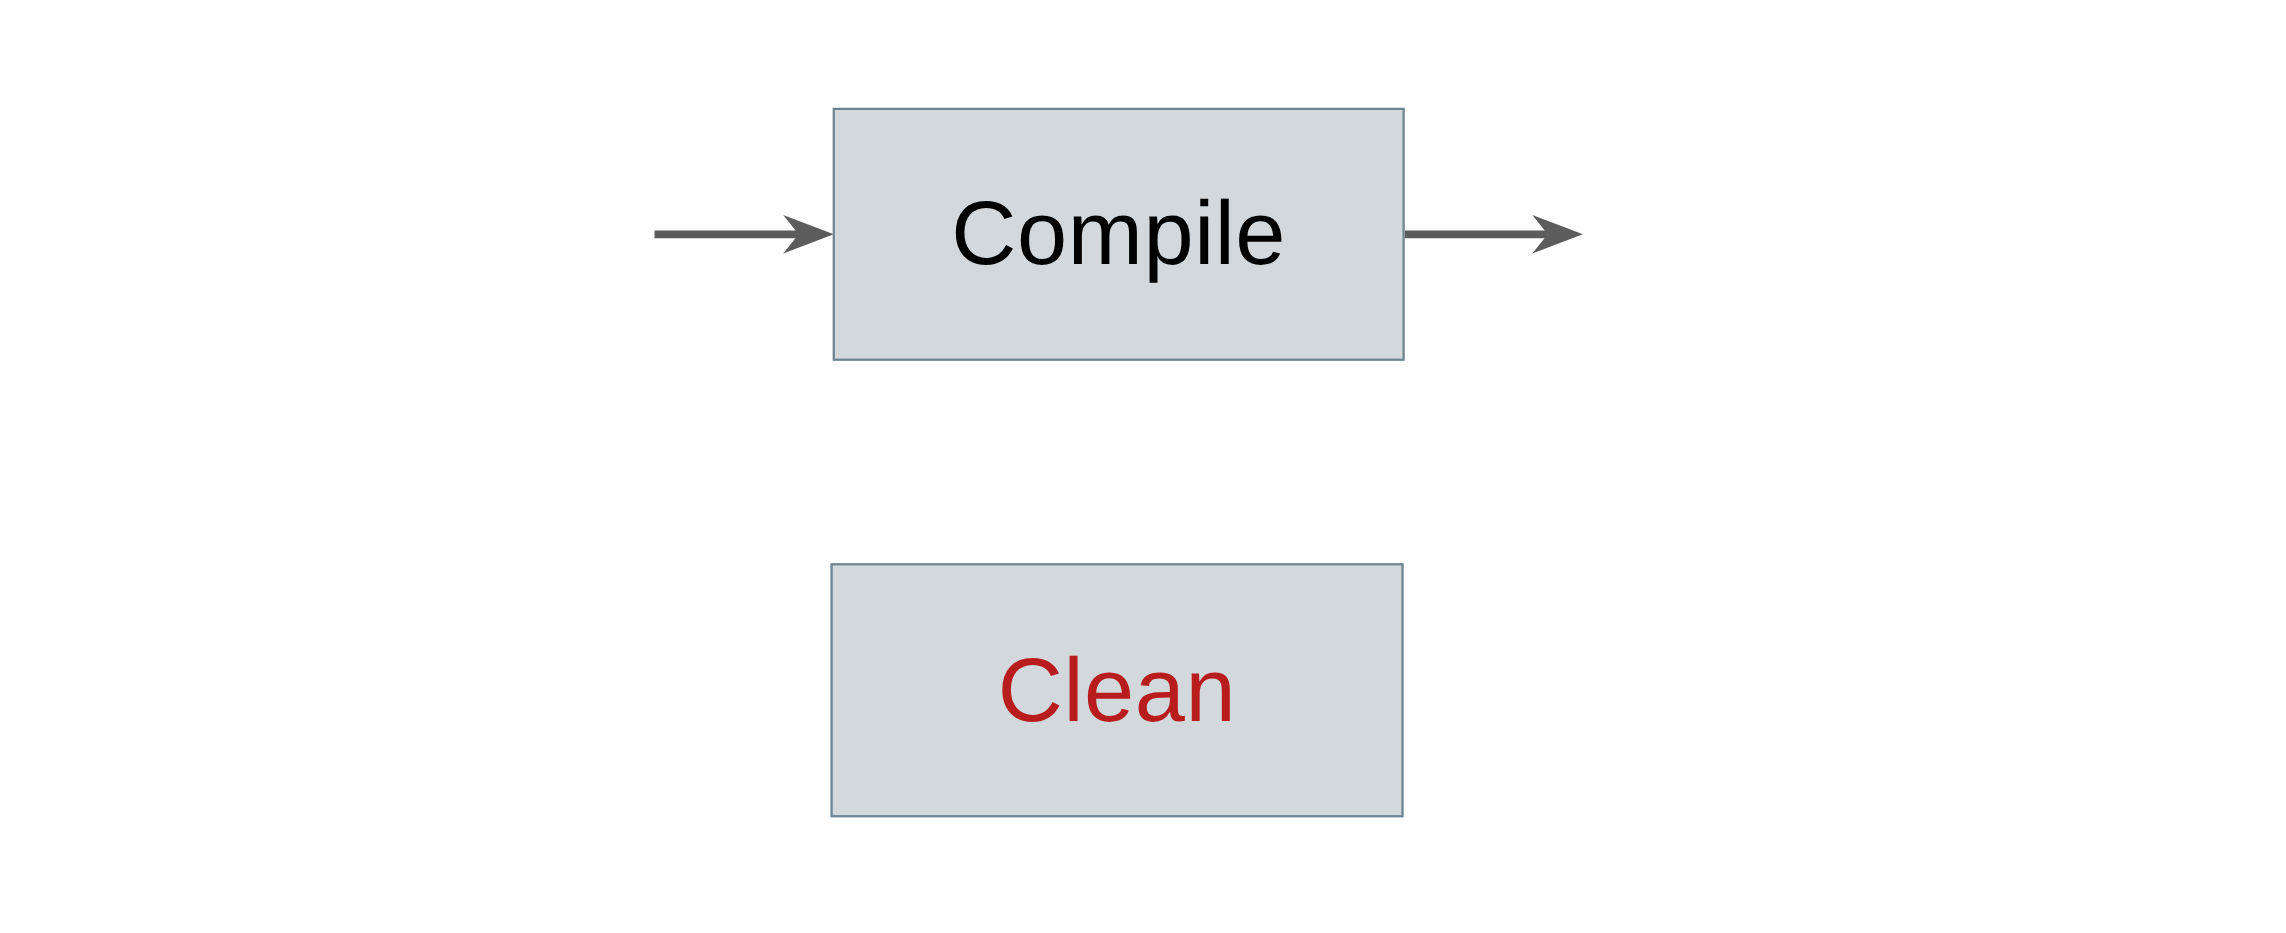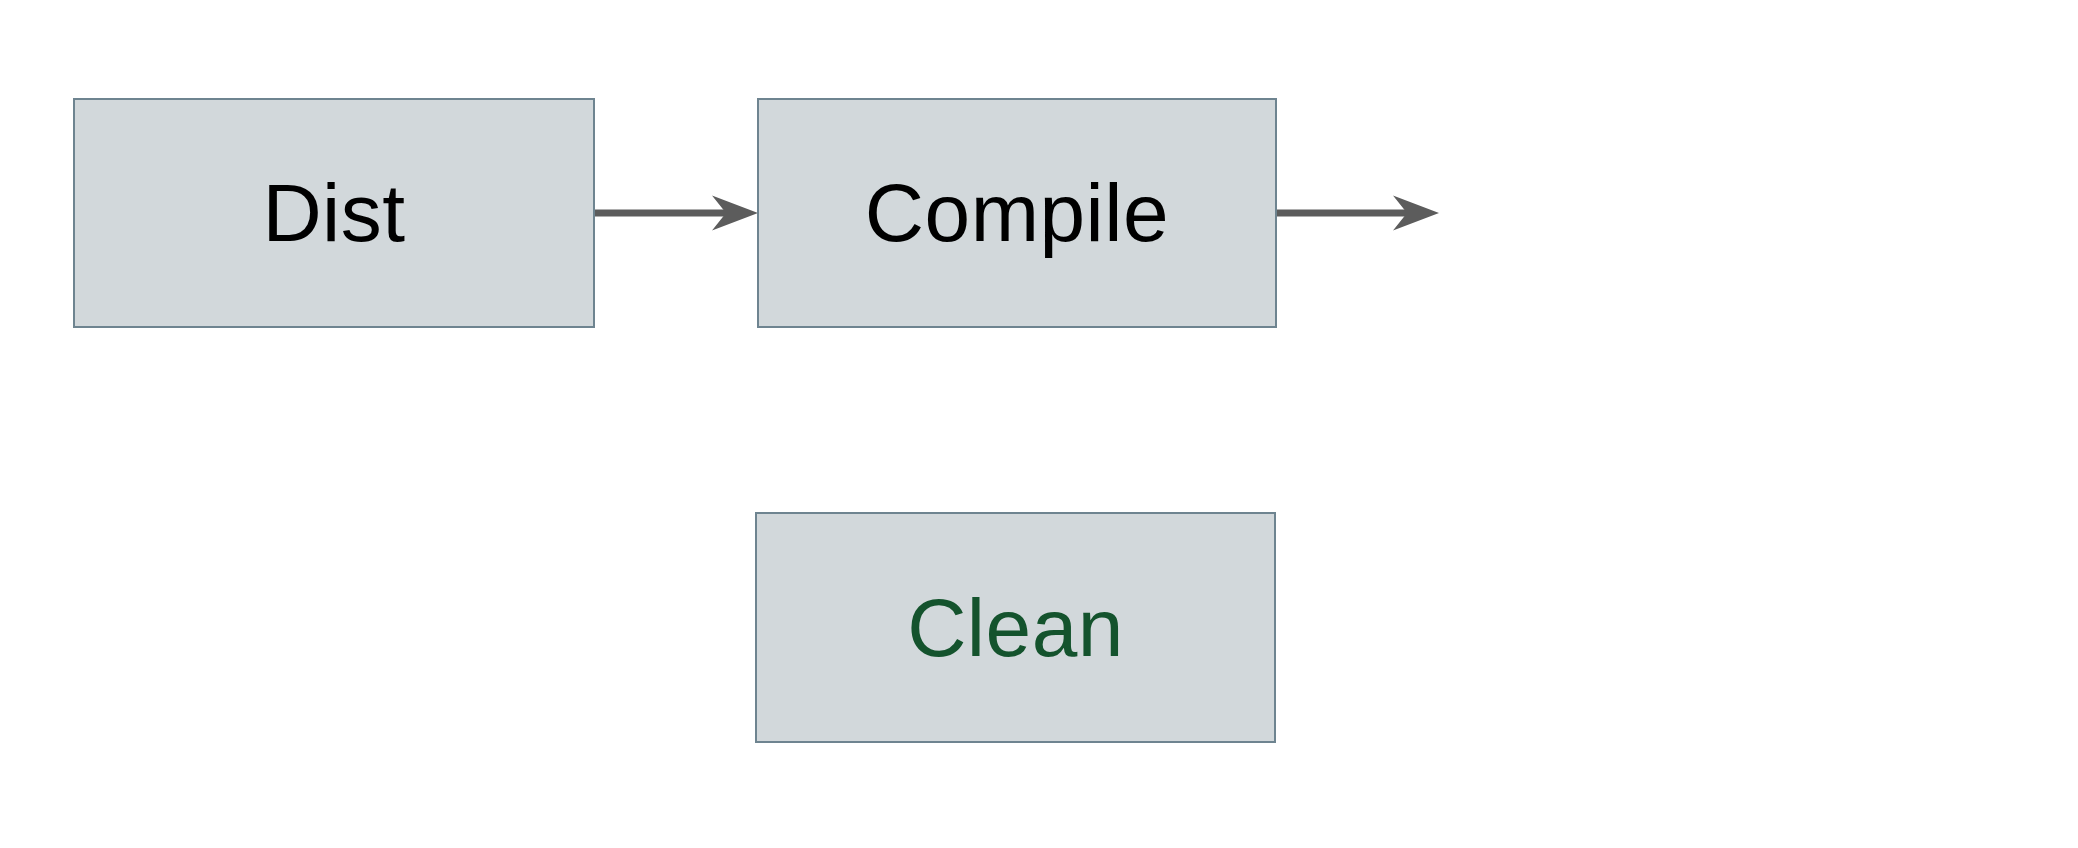--- a/index.html
+++ b/index.html
@@ -48,22 +48,19 @@
   <svg class="edges-layer" xmlns="http://www.w3.org/2000/svg" viewBox="0 0 2078 848">
       <g>
         <line x1="595" y1="213" x2="726" y2="213" stroke="#5c5c5c" stroke-width="7"></line>
         <polygon points="758,213 712,195.5 726,213 712,230.5" fill="#5c5c5c"></polygon>
       </g>
       <g>
         <line x1="1277" y1="213" x2="1407" y2="213" stroke="#5c5c5c" stroke-width="7"></line>
         <polygon points="1439,213 1393,195.5 1407,213 1393,230.5" fill="#5c5c5c"></polygon>
       </g>
     </svg>
-<div class="node" style="left: 73px; top: 98px; width: 522px; height: 230px; background: rgb(210, 216, 219); border-color: rgb(110, 132, 144);">
-      <span class="node-label" style="color: rgb(0, 0, 0);">Dist</span>
-    </div>
     <div class="node" style="left: 757px; top: 98px; width: 520px; height: 230px; background: rgb(210, 216, 219); border-color: rgb(110, 132, 144);">
       <span class="node-label" style="color: rgb(0, 0, 0);">Compile</span>
     </div>
     <div class="node" style="left: 755px; top: 512px; width: 521px; height: 231px; background: rgb(210, 216, 219); border-color: rgb(110, 132, 144);">
-      <span class="node-label" style="color: #14532d;">Clean</span>
+      <span class="node-label" style="color: #b91c1c;">Clean</span>
     </div>
   </div>
 
 </body></html>

